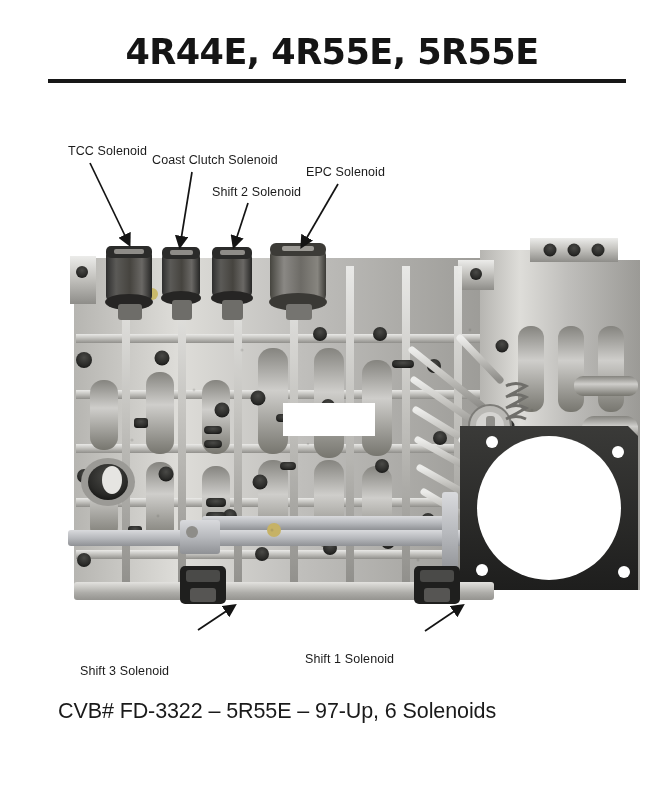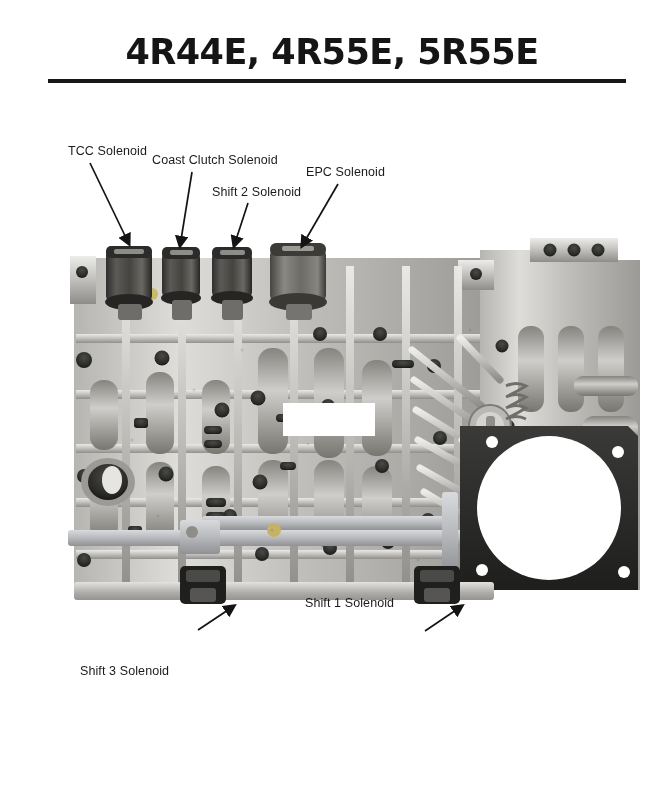--- a/index.html
+++ b/index.html
@@ -48,21 +48,21 @@
     font-size: 12.5px;
     color: #1b1b1b;
     white-space: nowrap;
     letter-spacing: 0.1px;
   }
   .lbl-tcc    { left: 44px;  top: 144px; margin-left: 24px; }
   .lbl-coast  { left: 152px; top: 153px; }
   .lbl-shift2 { left: 212px; top: 185px; }
   .lbl-epc    { left: 306px; top: 165px; }
   .lbl-shift3 { left: 80px;  top: 624px; margin-top: 40px; }
-  .lbl-shift1 { left: 305px; top: 596px; text-align: right; }
+  .lbl-shift1 { left: 305px; top: 652px; text-align: right; }
 
   .arrows { position: absolute; left: 0; top: 0; width: 664px; height: 808px; pointer-events: none; }
 
   
   .vb-wrap {
     position: absolute;
     left: 62px;
     top: 230px;
     width: 580px;
     height: 395px;
@@ -376,15 +376,16 @@
       <line x1="90" y1="163" x2="129" y2="244"></line>
       <line x1="192" y1="172" x2="180" y2="246"></line>
       <line x1="248" y1="203" x2="234" y2="246"></line>
       <line x1="338" y1="184" x2="302" y2="246"></line>
       <line x1="198" y1="630" x2="234" y2="606"></line>
       <line x1="425" y1="631" x2="462" y2="606"></line>
     </g>
   </svg>
 
   <div class="caption-block">
+    <div class="caption-line">CVB# FD-3322 – 5R55E – 97-Up, 6 Solenoids</div>
   </div>
 
 </div>
 
 </body></html>

